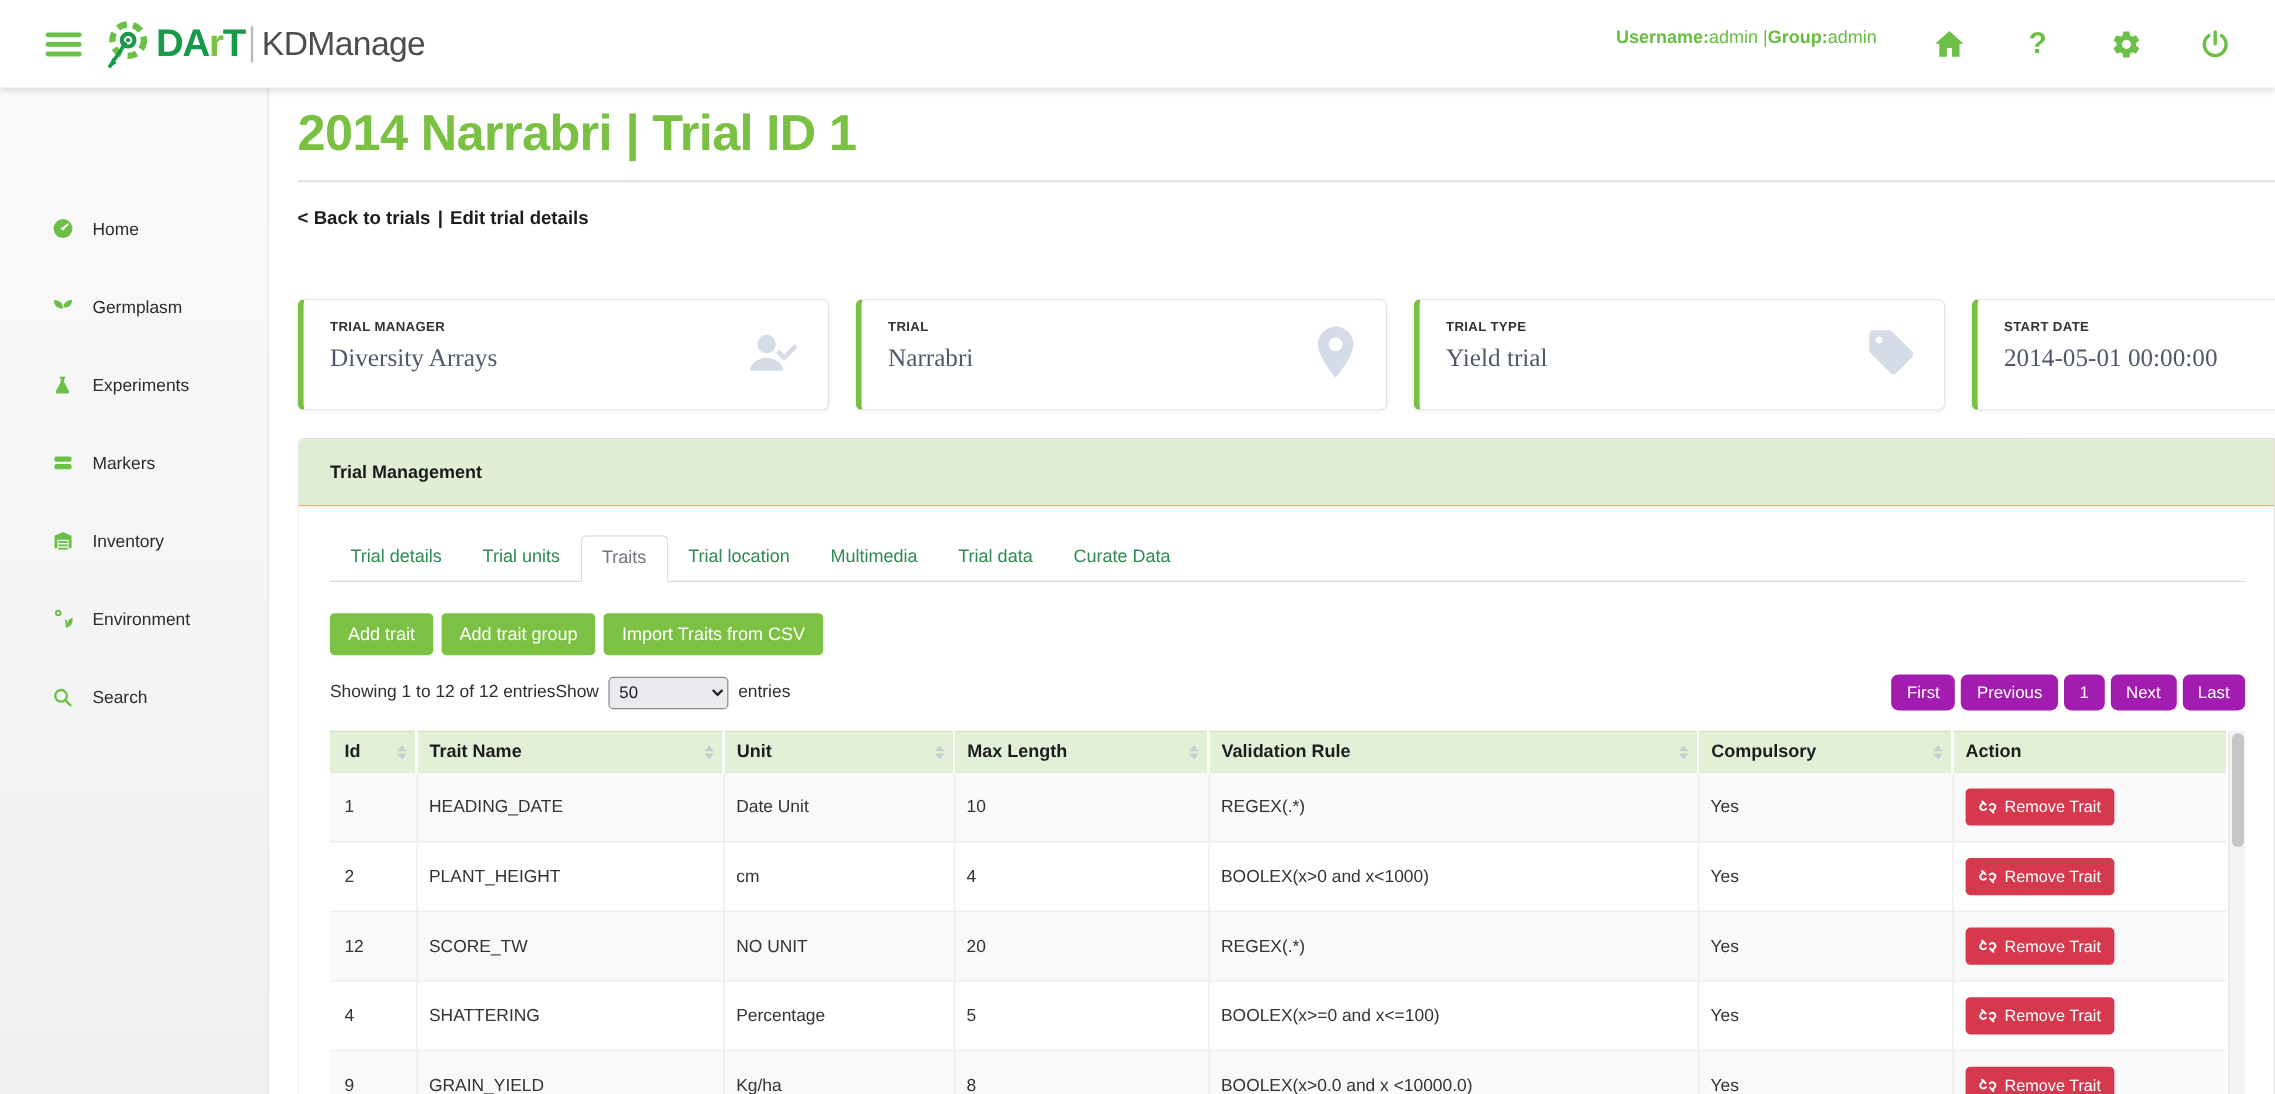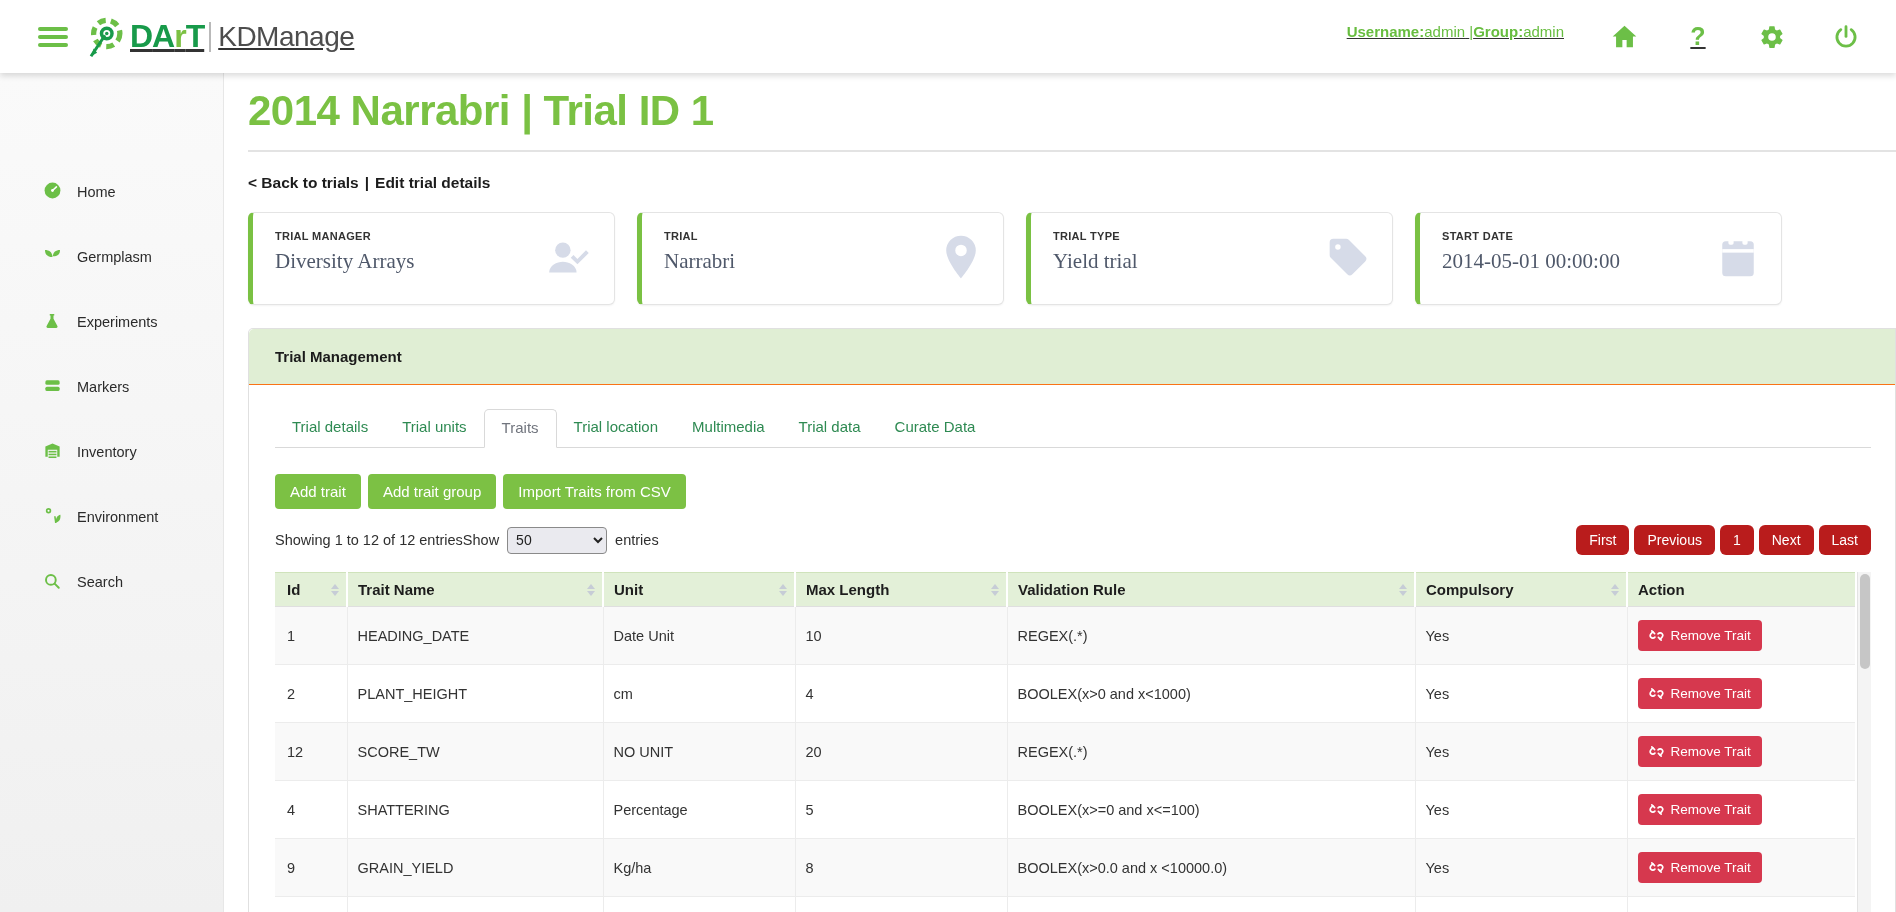--- a/index.html
+++ b/index.html
@@ -2,21 +2,21 @@
 <html><head>
 <meta charset="utf-8">
 <style>
   * { margin:0; padding:0; box-sizing:border-box; }
   html,body { width:1896px; height:912px; overflow:hidden; background:#fff;
               font-family:"Liberation Sans", sans-serif; color:#333; }
 
   
   .topbar { height:73px; background:#fff; display:flex; align-items:center;
             padding:0 36px 0 38px; position:relative; z-index:10;
-            box-shadow:0 3px 6px rgba(0,0,0,.14);text-decoration:underline; }
+            box-shadow:0 3px 6px rgba(0,0,0,.14); }
   .hamburger { width:30px; display:flex; flex-direction:column; gap:4px; cursor:pointer; }
   .hamburger i { display:block; height:4px; border-radius:2px; background:#6cbf47; }
   .brand { display:flex; align-items:center; margin-left:16px; }
   .brand svg { margin-right:4px; }
   .brand-dart { font-size:32px; font-weight:800; color:#189a4a; letter-spacing:-1px; }
   .brand-dart .lite { color:#7cc143; }
   .brand-sep { width:2px; height:30px; background:#b9b9b9; margin:0 7px 0 5px; }
   .brand-product { font-size:28px; color:#4d4d4d; font-weight:400; letter-spacing:-.5px; }
   .topbar-right { margin-left:auto; display:flex; gap:46px; }
   .user-info { font-size:15px; color:#67bd3f; white-space:nowrap; }
@@ -35,23 +35,23 @@
   .main { flex:1; padding-left:24px; overflow:hidden; }
 
   .page-title { margin-top:14px; font-size:42px; font-weight:700; color:#7ac143; letter-spacing:-.5px; }
   .title-rule { border:0; border-top:2px solid #e3e3e3; margin-top:15px; }
   .back-row { margin-top:22px; font-size:15.5px; font-weight:700; color:#1c1c1c; }
   .back-row a { color:#1c1c1c; text-decoration:none; cursor:pointer; }
   .back-sep { margin:0 6px; }
 
   
   .cards { display:flex; gap:22px; margin-top:20px; }
-  .card { width:367px; height:93px; flex-shrink:0; background:#fff; border:1px solid #e4e4e4;
+  .card { width:443px; height:93px; flex-shrink:0; background:#fff; border:1px solid #e4e4e4;
           border-left:5px solid #7ac143; border-radius:6px; box-shadow:0 1px 2px rgba(0,0,0,.05);
-          padding:17px 22px 0 22px; position:relative; }
+          padding:17px 22px 0 22px; position:relative;margin-top:37px; }
   .card-label { font-size:11px; font-weight:700; color:#333; letter-spacing:.3px; }
   .card-value { font-size:21px; color:#4f586a; margin-top:7px;font-family:Liberation Serif, serif; }
   .card-icon { position:absolute; right:22px; top:50%; transform:translateY(-50%); }
 
   
   .panel { margin-top:23px; border:1px solid #e0e0e0; border-radius:5px 0 0 0; border-bottom:0; }
   .panel-header { background:#e0eed4; border-bottom:1px solid #f97316; padding:19px 26px;
                   font-size:15px; font-weight:700; color:#1b1b1b; border-radius:5px 0 0 0; }
   .panel-body { background:#fff; padding:24px 24px 0 26px; }
 
@@ -63,21 +63,21 @@
   .btn-row { display:flex; gap:7px; margin-top:26px; }
   .green-btn { background:#7cc144; color:#fff; border:0; font-size:15px; padding:9px 15px;
                border-radius:4px; cursor:pointer; font-family:inherit; }
 
   .info-row { display:flex; align-items:center; margin-top:16px; }
   .showing-text { font-size:14.5px; color:#2f2f2f; }
   .show-group { display:flex; align-items:center; gap:8px; font-size:14.5px; color:#2f2f2f; }
   .page-size-select { width:100px; height:27px; background:#eaeaef; border:1px solid #8a8a8a;
                       border-radius:4px; font-size:14px; font-family:inherit; color:#222; padding:0 4px; }
   .pagination { margin-left:auto; display:flex; gap:5px; }
-  .page-btn { background:#b91c1c; color:#fff; border:0; border-radius:6px; font-size:14px;
+  .page-btn { background:#a21caf; color:#fff; border:0; border-radius:6px; font-size:14px;
               padding:7px 13px; cursor:default; font-family:inherit; }
 
   
   .table-wrap { margin-top:17px; position:relative; }
   table.traits { width:calc(100% - 16px); border-collapse:collapse; table-layout:fixed; }
   thead th { background:#e3f0d8; font-size:15px; font-weight:700; color:#1d1d1d; text-align:left;
              padding:8px 20px 8px 10px; border-right:2px solid #fff; border-top:1px solid #cfe3bb;
              border-bottom:1px solid #dfdfdf; position:relative; height:34px; cursor:pointer; }
   thead th:last-child { border-right:0; }
   .sort { position:absolute; right:7px; top:50%; transform:translateY(-50%); display:flex;

